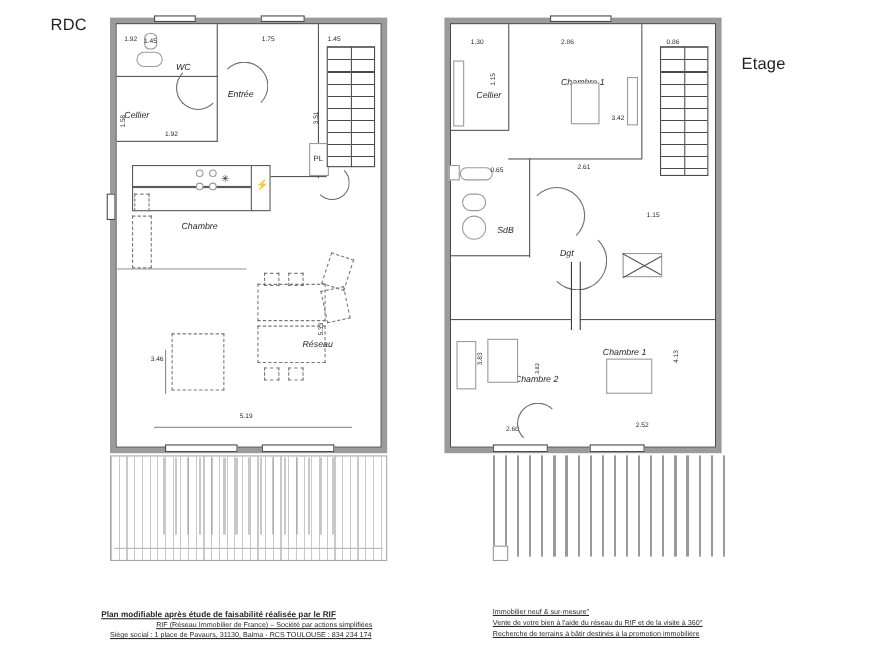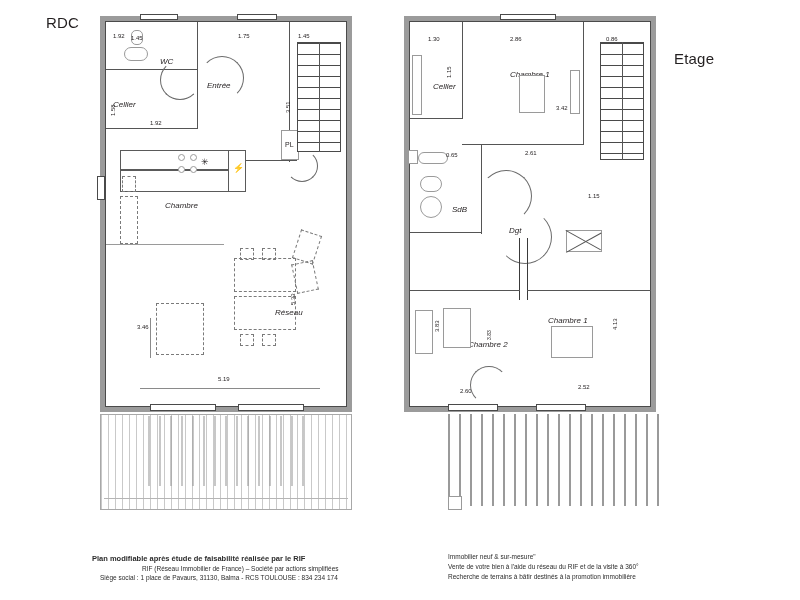--- a/index.html
+++ b/index.html
@@ -36,21 +36,21 @@
     border:1px solid #a8a8a8;box-sizing:border-box;}
   .terrace2{position:absolute;
     background-image:repeating-linear-gradient(90deg,#9a9a9a 0 2px,transparent 2px 11px);}
 
   
   .stair{position:absolute;border:1px solid #4a4a4a;box-sizing:border-box;background:#fff;
     background-image:repeating-linear-gradient(180deg,#4a4a4a 0 1px,transparent 1px 11px);}
 
   
   #footer{position:absolute;left:0;top:545px;width:800px;height:55px;}
-  .foot-txt{position:absolute;font-size:6.5px;color:#2b2b2b;white-space:nowrap;}
+  .foot-txt{position:absolute;font-size:6.5px;color:#2b2b2b;white-space:nowrap;text-decoration:underline;}
   .foot-bold{font-weight:bold;font-size:7.5px;}
 </style>
 </head>
 <body>
 
 <div class="plan-title" id="title-rdc">RDC</div>
 <div class="plan-title" id="title-etage">Etage</div>
 
 <div>
 

